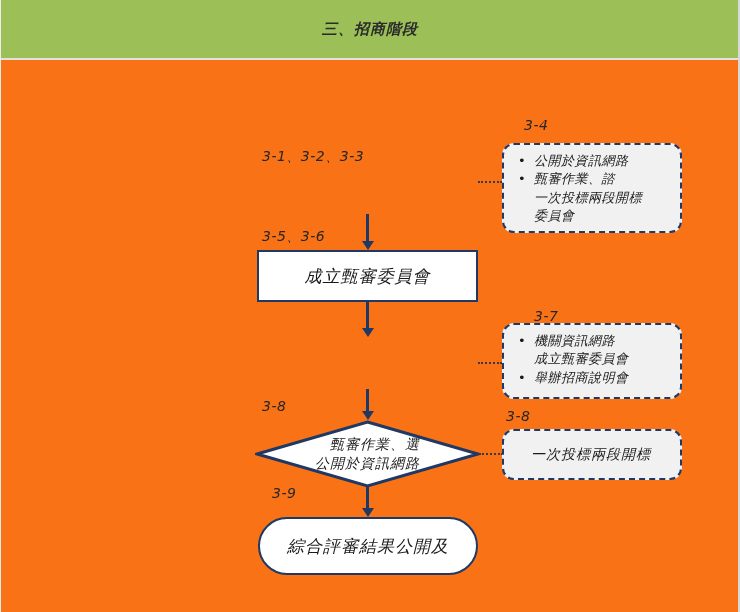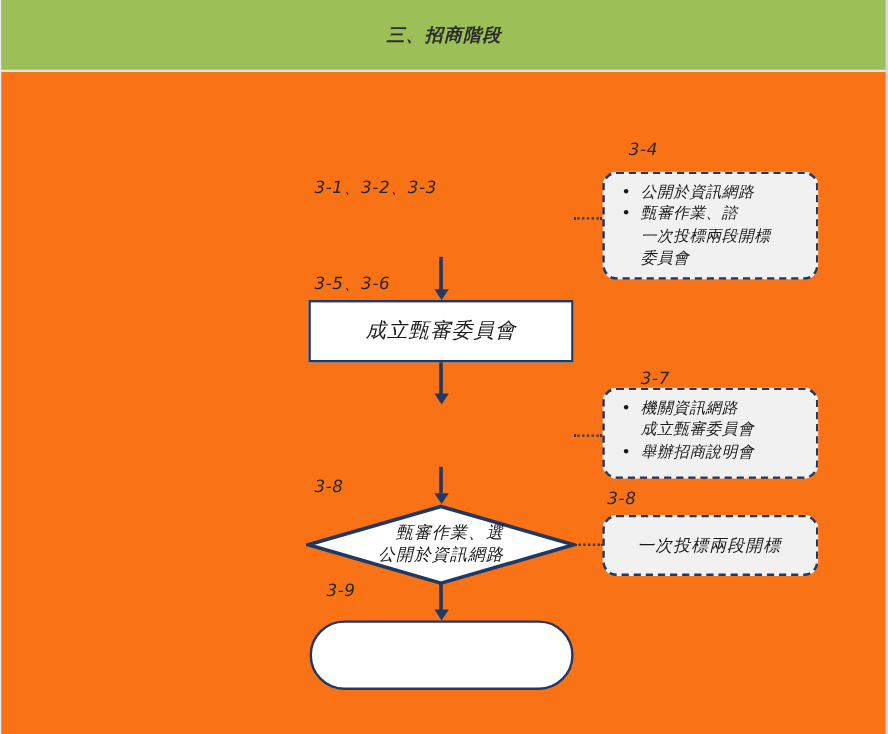--- a/index.html
+++ b/index.html
@@ -266,16 +266,17 @@
 
   <div class="note plain" style="left:502px; top:429px; width:180px; height:51px;">
     <div class="plain-text">一次投標兩段開標</div>
   </div>
 
   <div class="connector-v" style="left:366px; top:486px; height:25px;"></div>
   <div class="arrow-head" style="left:361.5px; top:508px;"></div>
 
   <div class="node oval" style="left:258px; top:517px; width:220px; height:58px;">
     <div>
+      <div>綜合評審結果公開及</div>
     </div>
   </div>
 
 </div>
 
 </body></html>

